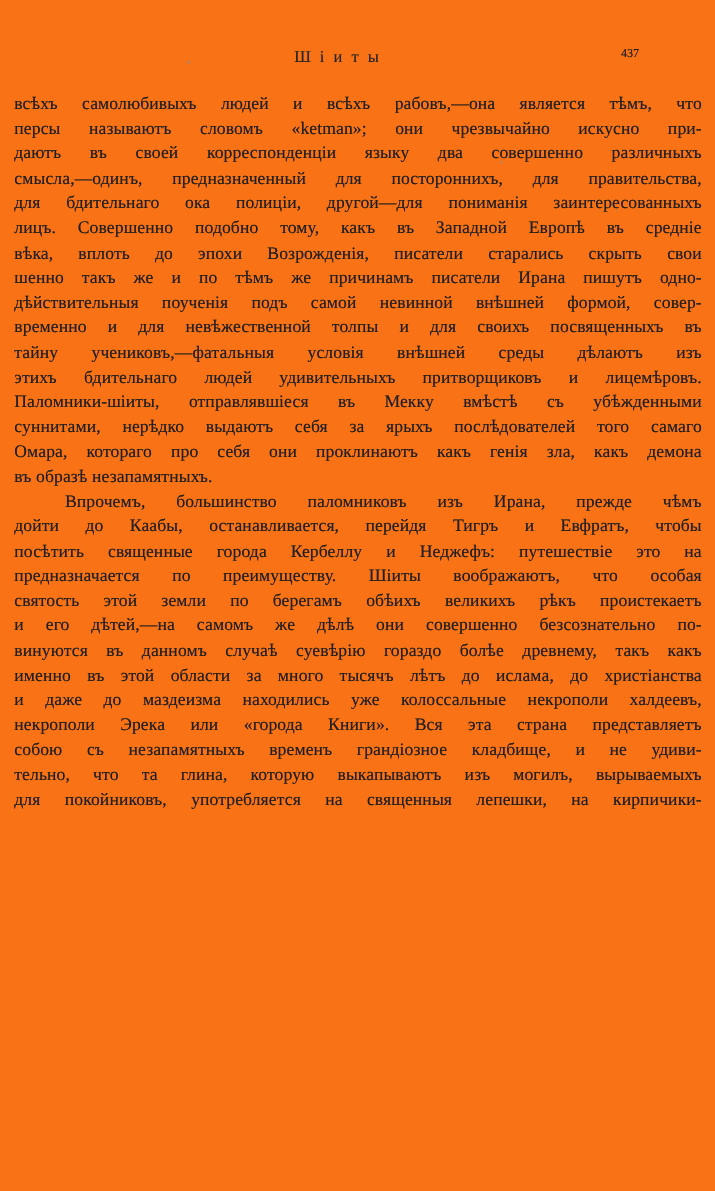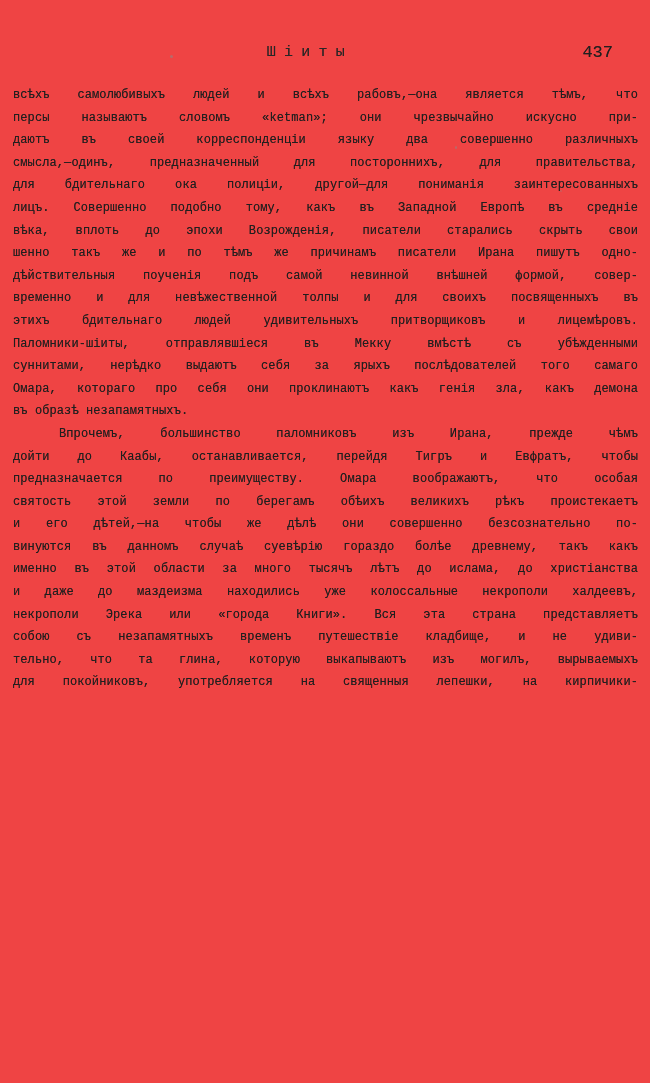--- a/index.html
+++ b/index.html
@@ -5,23 +5,23 @@
   html, body {
     margin: 0;
     padding: 0;
     background: #e8e8e8;
   }
   .page {
     position: relative;
     width: 650px;
     height: 1083px;
     margin: 0 auto;
-    background: #ef4444;
+    background: #f97316;
     overflow: hidden;
-    font-family: Liberation Mono, monospace;
+    font-family: Liberation Serif, serif;
     color: #1f1f1f;
   }
   .page-header {
     position: absolute;
     top: 44px;
     left: 13px;
     right: 13px;
     height: 22px;
   }
   .header-title {
@@ -29,33 +29,33 @@
     text-align: center;
     font-size: 15px;
     letter-spacing: 0.55em;
     padding-right: 30px; 
     color: #272727;
     text-shadow: 0 0 0.4px rgba(20,20,20,0.55);
   }
   .page-number {
     position: absolute;
     top: -1px;
-    right: 24px;
-    font-size: 17px;
+    right: 56px;
+    font-size: 11px;
     color: #202020;
     text-shadow: 0 0 0.4px rgba(20,20,20,0.55);
   }
   .page-body {
     position: absolute;
     top: 84px;
     left: 13px;
     width: 625px;
   }
   .line {
-    font-size: 12px;
+    font-size: 16px;
     line-height: 22.6px;
     text-align: justify;
     text-align-last: justify;
     white-space: normal;
     letter-spacing: 0.1px;
     text-shadow: 0 0 0.45px rgba(25,25,25,0.6);
   }
   .line.last {
     text-align-last: left;
   }
@@ -89,31 +89,33 @@
       <div class="line">всѣхъ самолюбивыхъ людей и всѣхъ рабовъ,—она является тѣмъ, что</div>
       <div class="line">персы называютъ словомъ «ketman»; они чрезвычайно искусно при-</div>
       <div class="line">даютъ въ своей корреспонденціи языку два совершенно различныхъ</div>
       <div class="line">смысла,—одинъ, предназначенный для постороннихъ, для правительства,</div>
       <div class="line">для бдительнаго ока полиціи, другой—для пониманія заинтересованныхъ</div>
       <div class="line">лицъ. Совершенно подобно тому, какъ въ Западной Европѣ въ средніе</div>
       <div class="line">вѣка, вплоть до эпохи Возрожденія, писатели старались скрыть свои</div>
       <div class="line">шенно такъ же и по тѣмъ же причинамъ писатели Ирана пишутъ одно-</div>
       <div class="line">дѣйствительныя поученія подъ самой невинной внѣшней формой, совер-</div>
       <div class="line">временно и для невѣжественной толпы и для своихъ посвященныхъ въ</div>
+      <div class="line">тайну учениковъ,—фатальныя условія внѣшней среды дѣлаютъ изъ</div>
       <div class="line">этихъ бдительнаго людей удивительныхъ притворщиковъ и лицемѣровъ.</div>
       <div class="line">Паломники-шіиты, отправлявшіеся въ Мекку вмѣстѣ съ убѣжденными</div>
       <div class="line">суннитами, нерѣдко выдаютъ себя за ярыхъ послѣдователей того самаго</div>
       <div class="line">Омара, котораго про себя они проклинаютъ какъ генія зла, какъ демона</div>
       <div class="line last">въ образѣ незапамятныхъ.</div>
       <div class="line indent">Впрочемъ, большинство паломниковъ изъ Ирана, прежде чѣмъ</div>
       <div class="line">дойти до Каабы, останавливается, перейдя Тигръ и Евфратъ, чтобы</div>
-      <div class="line">предназначается по преимуществу. Омара воображаютъ, что особая</div>
+      <div class="line">посѣтить священные города Кербеллу и Неджефъ: путешествіе это на</div>
+      <div class="line">предназначается по преимуществу. Шіиты воображаютъ, что особая</div>
       <div class="line">святость этой земли по берегамъ обѣихъ великихъ рѣкъ проистекаетъ</div>
-      <div class="line">и его дѣтей,—на чтобы же дѣлѣ они совершенно безсознательно по-</div>
+      <div class="line">и его дѣтей,—на самомъ же дѣлѣ они совершенно безсознательно по-</div>
       <div class="line">винуются въ данномъ случаѣ суевѣрію гораздо болѣе древнему, такъ какъ</div>
       <div class="line">именно въ этой области за много тысячъ лѣтъ до ислама, до христіанства</div>
       <div class="line">и даже до маздеизма находились уже колоссальные некрополи халдеевъ,</div>
       <div class="line">некрополи Эрека или «города Книги». Вся эта страна представляетъ</div>
-      <div class="line">собою съ незапамятныхъ временъ путешествіе кладбище, и не удиви-</div>
+      <div class="line">собою съ незапамятныхъ временъ грандіозное кладбище, и не удиви-</div>
       <div class="line">тельно, что та глина, которую выкапываютъ изъ могилъ, вырываемыхъ</div>
       <div class="line">для покойниковъ, употребляется на священныя лепешки, на кирпичики-</div>
     </div>
 </div>
 
 </body></html>

